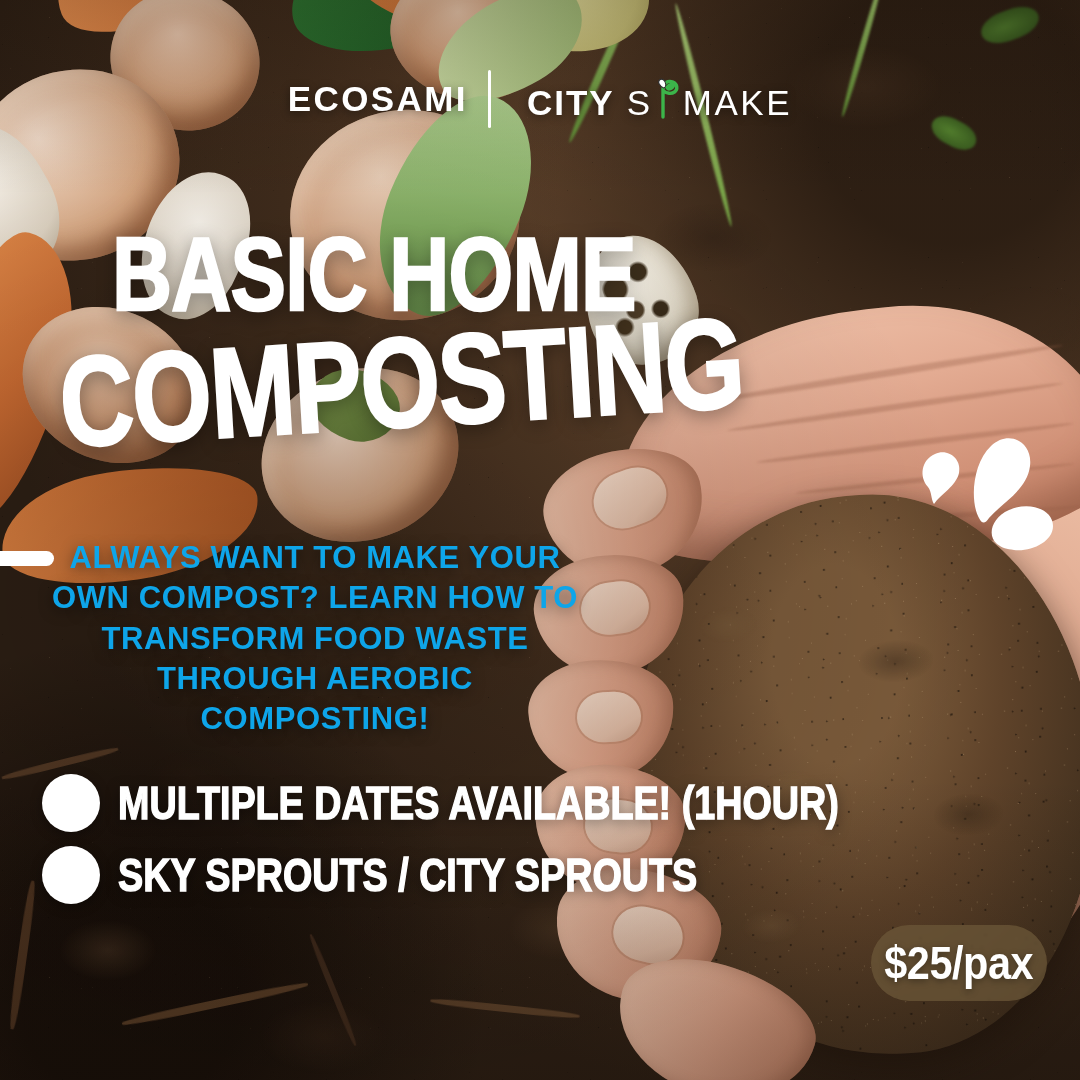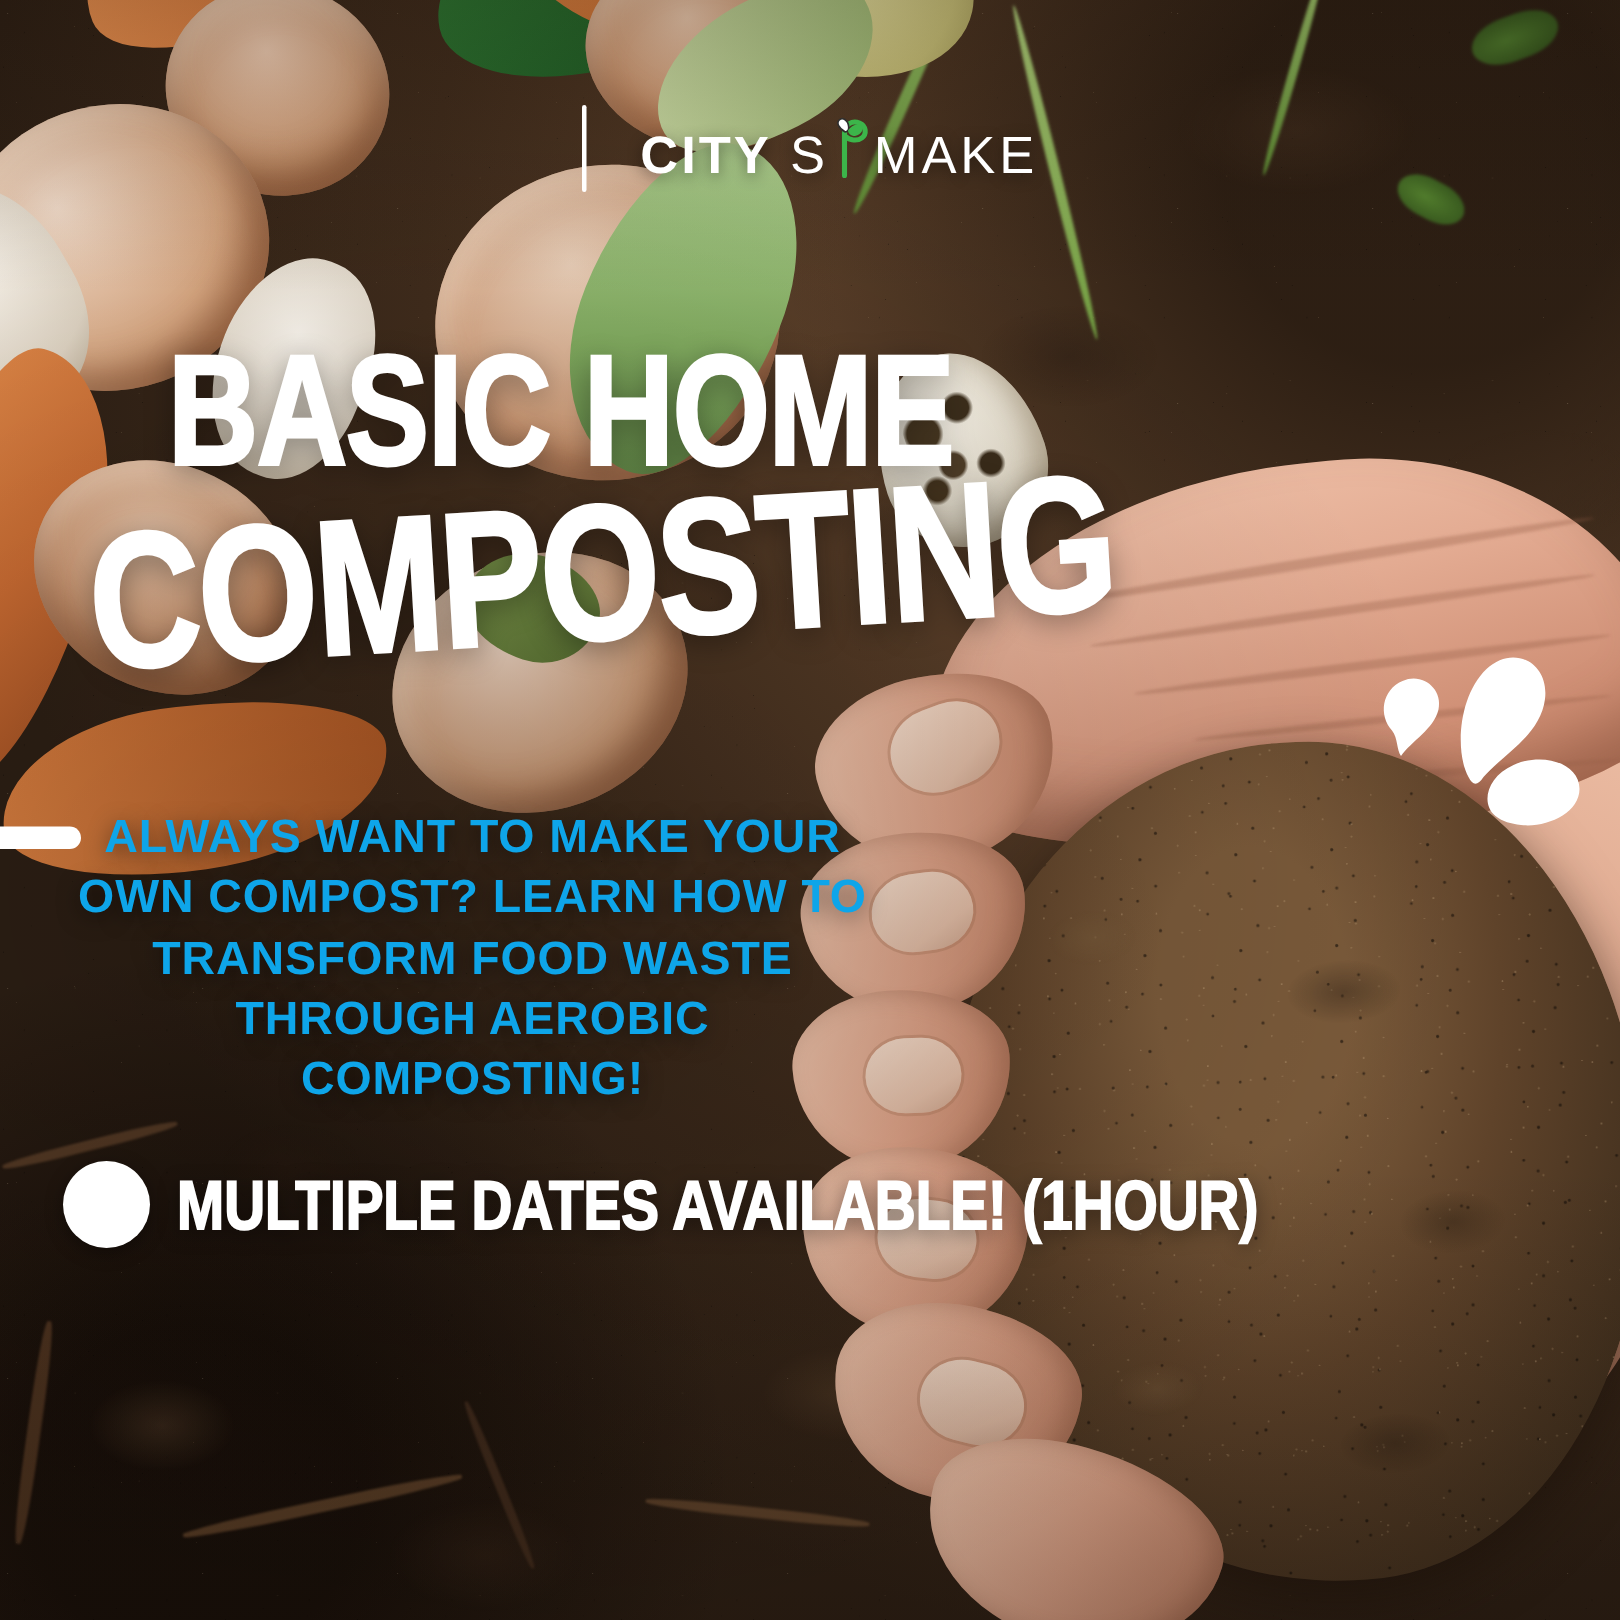--- a/index.html
+++ b/index.html
@@ -376,20 +376,21 @@
       <div class="nail n5"></div>
       <div class="finger f6"></div>
     </div>
 
     <div class="grade"></div>
   </div>
 
   <div class="fg">
 
     <div class="logo">
+      <div class="logo-ecosami">ECOSAMI</div>
       <div class="logo-div"></div>
       <div class="logo-right">
         <span class="logo-city">CITY</span>
         <span class="logo-sprouts">
           <span>S</span>
           <span class="sprout-p">
             <svg width="30" height="44" viewBox="0 0 30 44" aria-hidden="true">
               <path d="M10 42 L10 14 C10 8 15 5 20 7 C24.5 8.8 25 14.5 21.5 17 C18.5 19.2 13.5 18.6 10.6 16" fill="none" stroke="#3cb54a" stroke-width="3.4" stroke-linecap="round"></path>
               <path d="M10.5 13 C6 10.5 4.5 7 6.5 5 C8.8 3 12.5 5 12.8 9.6 C12.9 11.4 12 12.8 10.5 13 Z" fill="#ffffff" stroke="#2f2f2f" stroke-width="1.1"></path>
               <path d="M12.2 12.2 C14.8 8.2 19 6.8 21.2 8.6 C23.4 10.5 21.6 14.6 17 15.6 C14.8 16.1 13 14.6 12.2 12.2 Z" fill="#3cb54a"></path>
@@ -431,26 +432,44 @@
                     <circle cx="24" cy="25" r="1.9"></circle>
                 </g>
               </mask>
             </defs>
             <rect x="-4" y="-4" width="44" height="44" fill="#ffffff" mask="url(#calmask)"></rect>
           </svg>
         </div>
         <div class="info-text">MULTIPLE DATES AVAILABLE! (1HOUR)</div>
       </div>
 
+      <div class="info-row">
+        <div class="ico">
+          <svg width="36" height="36" viewBox="0 0 36 36" aria-hidden="true">
+            <defs>
+              <mask id="pinmask">
+                <rect x="0" y="0" width="36" height="36" fill="#fff"></rect>
+                <path d="M18 4.5c-5.3 0-9.6 4.3-9.6 9.6 0 7 9.6 17.4 9.6 17.4s9.6-10.4 9.6-17.4c0-5.3-4.3-9.6-9.6-9.6z" fill="#000"></path>
+                <circle cx="18" cy="14" r="4.1" fill="#fff"></circle>
+              </mask>
+            </defs>
+            <rect x="-4" y="-4" width="44" height="44" fill="#ffffff" mask="url(#pinmask)"></rect>
+          </svg>
+        </div>
+        <div class="info-text">SKY SPROUTS / CITY SPROUTS</div>
+      </div>
 
     </div>
 
     <div class="splash">
       <svg width="145" height="120" viewBox="0 0 145 120" aria-hidden="true">
         <path d="M13 55 C4 45 6 28 20 22 C33 16 47 27 44 41 C41 54 26 62 19 72 C16 68 17 60 13 55 Z" fill="#ffffff"></path>
         <path d="M64 86 C55 70 57 32 76 14 C94 -3 118 10 115 34 C112 58 88 70 74 86 C70 92 67 92 64 86 Z" fill="#ffffff"></path>
         <path d="M82 112 C72 104 76 86 94 78 C114 69 138 77 138 94 C138 110 116 120 99 118 C92 117 87 116 82 112 Z" fill="#ffffff"></path>
       </svg>
     </div>
 
+    <div class="price">
+      <span class="price-text">$25/pax</span>
+    </div>
 
   </div>
 </div>
 
 </body></html>

